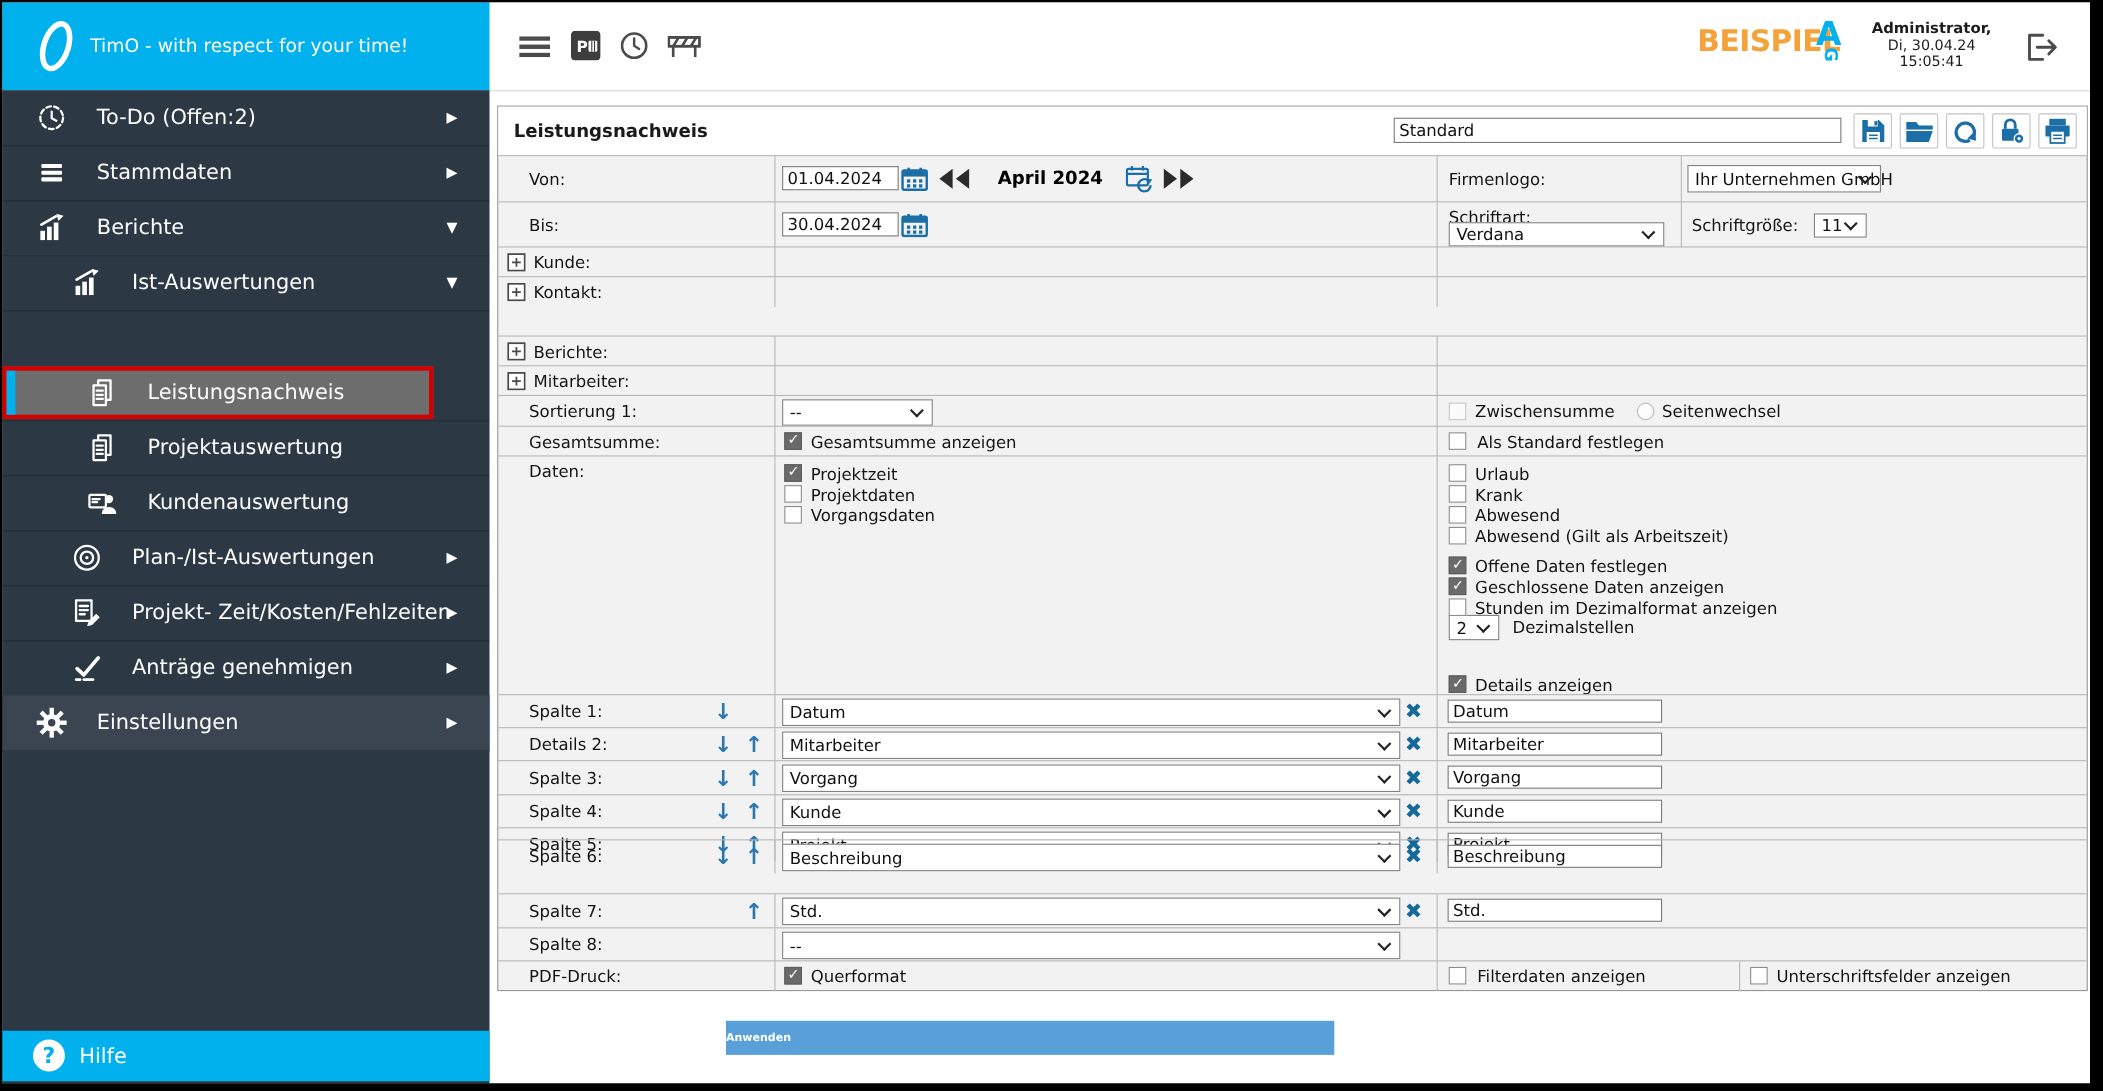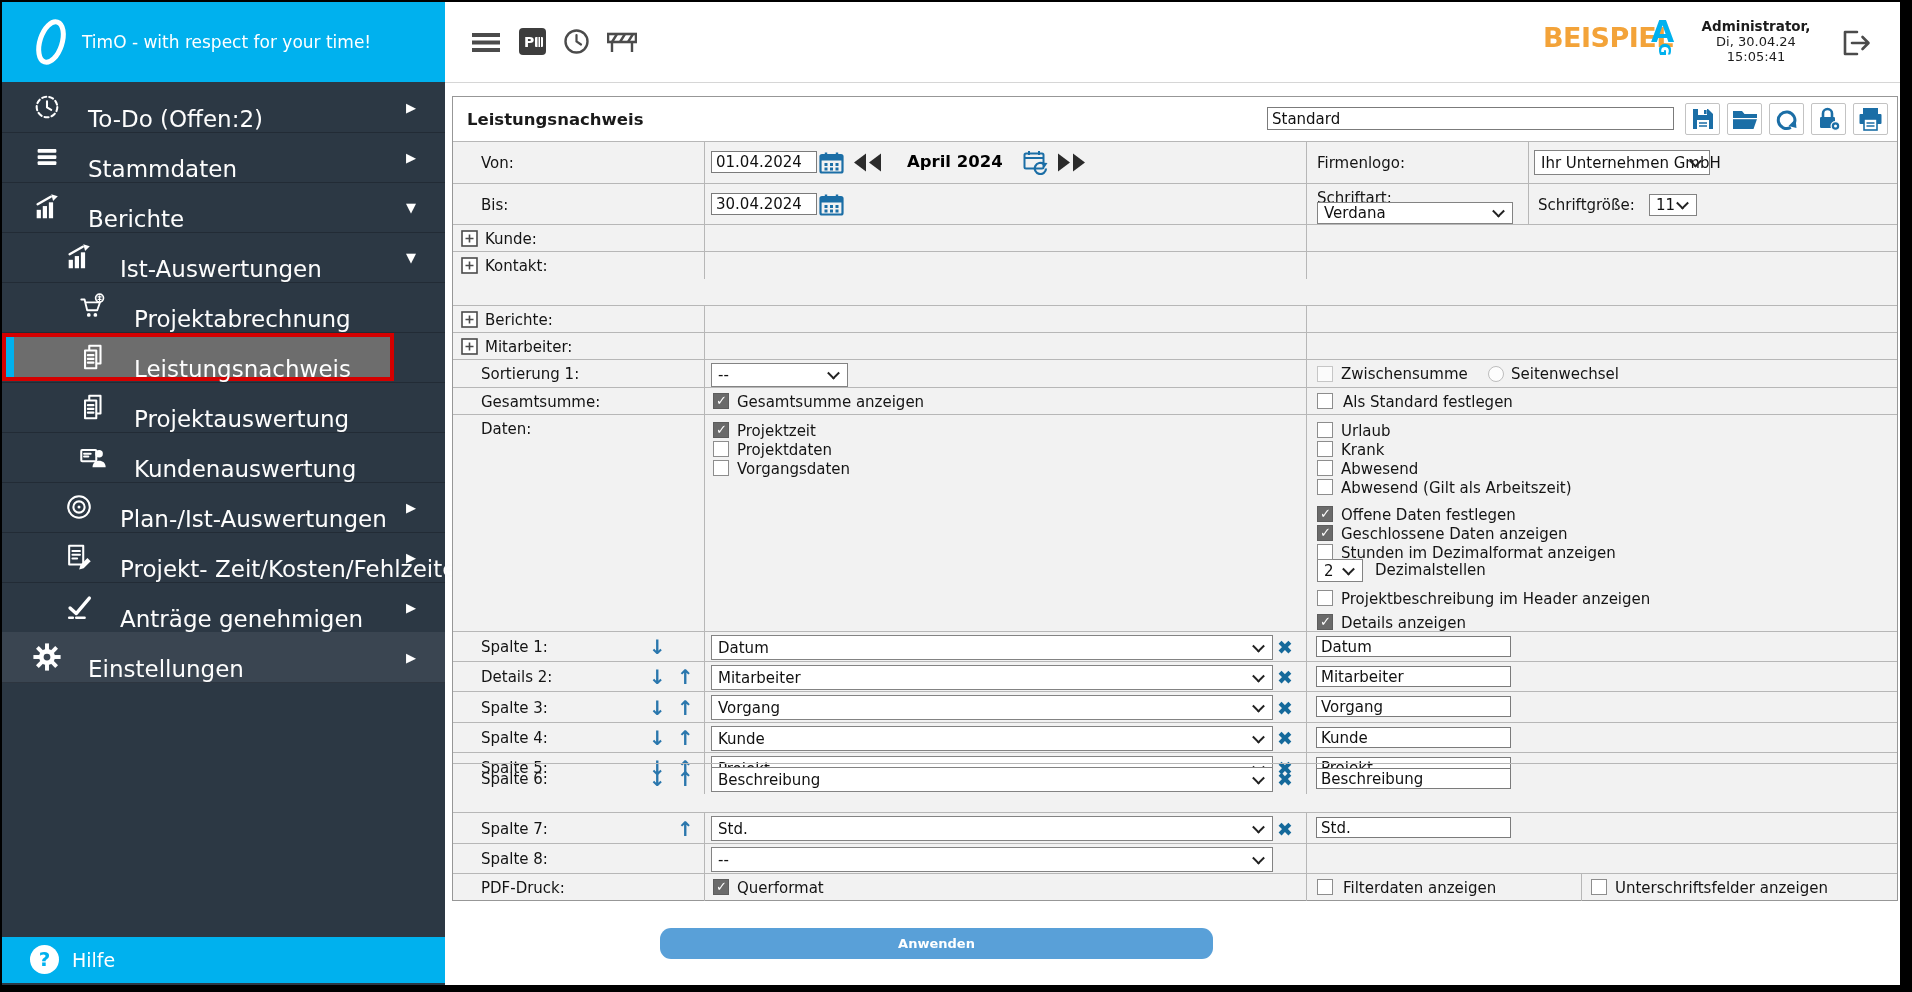--- a/index.html
+++ b/index.html
@@ -17,21 +17,21 @@
   #brand-main{font-size:27px;font-weight:bold;color:#f3a339;letter-spacing:-0.5px;}
   #brand-ag{position:absolute;left:108px;top:-8px;width:40px;height:48px;}
   #brand-a{position:absolute;left:0;top:0;font-size:30px;font-weight:bold;color:#00b1ee;}
   #brand-g{position:absolute;left:7px;top:26px;font-size:16px;font-weight:bold;color:#00b1ee;transform:rotate(90deg);}
   #userinfo{position:absolute;left:1688px;top:17px;width:132px;text-align:center;color:#1c1c1c;font-size:13px;line-height:15px;}
   #userinfo .uname{font-weight:bold;font-size:13.5px;}
   
   #sidebar{position:absolute;left:0;top:80px;width:443px;height:903px;background:#2c3844;}
   .s-item{position:absolute;left:0;width:443px;height:50px;border-bottom:1px solid rgba(0,0,0,0.22);cursor:pointer;}
   .s-item.light{background:#3a4551;}
-  .s-label{position:absolute;top:50%;transform:translateY(-50%);color:#fdfdfd;font-size:23px;white-space:nowrap;margin-top:12px;}
+  .s-label{position:absolute;top:50%;transform:translateY(-50%);color:#fdfdfd;font-size:19px;white-space:nowrap;}
   .s-icon{position:absolute;top:10px;width:30px;height:30px;}
   .s-icon svg{stroke:#fff;fill:none;stroke-width:2.2;stroke-linecap:round;stroke-linejoin:round;}
   .s-arrow{position:absolute;left:404px;top:50%;transform:translateY(-50%);color:#fff;font-size:13px;}
   .sel-box{position:absolute;left:0;top:1px;width:384px;height:40px;border:4px solid #d40000;background:#6d6d6d;}
   .sel-cyan{position:absolute;left:0;top:0;bottom:0;width:8px;background:#00b1ee;}
   #help-bar{position:absolute;left:0;top:855px;width:443px;height:46px;background:#00b1ee;cursor:pointer;}
   #help-q{position:absolute;left:28px;top:8px;width:29px;height:29px;border-radius:50%;background:#fff;color:#00b1ee;
     font-weight:bold;font-size:20px;text-align:center;line-height:29px;}
   #help-label{position:absolute;left:70px;top:50%;transform:translateY(-50%);color:#fff;font-size:19px;}
   
@@ -53,21 +53,21 @@
   .cb.dis{border-color:#c6c6c6;background:#fbfbfb;}
   .radio{position:absolute;width:16px;height:16px;border:1px solid #bdbdbd;border-radius:50%;background:#fdfdfd;cursor:pointer;box-sizing:border-box;}
   .cbl{position:absolute;top:50%;transform:translateY(-50%);font-size:15px;color:#141414;white-space:nowrap;}
   .arr{position:absolute;top:50%;transform:translateY(-52%);font-size:20px;font-weight:bold;color:#2a77ad;cursor:pointer;line-height:1;}
   .xbtn{position:absolute;top:50%;transform:translateY(-50%);font-size:19px;font-weight:bold;color:#14699b;cursor:pointer;line-height:1;}
   .ic-btn{position:absolute;background:none;border:none;padding:0;cursor:pointer;}
   .hdr-btn{position:absolute;top:6px;width:35px;height:32px;background:#fff;border:1px solid #c3c3c3;border-radius:2px;cursor:pointer;padding:0;}
   .hdr-btn svg{margin-top:2px;}
   .month{position:absolute;font-size:16.5px;font-weight:bold;color:#000;white-space:nowrap;}
   #apply{position:absolute;left:658px;top:926px;width:553px;height:31px;background:#59a0d8;color:#fff;
-    font-size:13px;font-weight:bold;text-align:center;line-height:31px;cursor:pointer;border-radius:11px;}
+    font-size:10px;font-weight:bold;line-height:31px;cursor:pointer;}
   .dline{position:absolute;height:19px;}
 </style>
 </head>
 <body>
 
 <div id="canvas">
   <div id="page">
 
     <div id="topbar">
       <div id="logo-block">
@@ -170,30 +170,20 @@
                 <rect x="5" y="19" width="4.5" height="9"></rect>
                 <rect x="11.5" y="15" width="4.5" height="13"></rect>
                 <rect x="18" y="11" width="4.5" height="17"></rect>
               </g>
               <path d="M6 13L20 5" stroke-width="2.6"></path>
               <path d="M20.5 2.5L27.5 4.5L22.5 9.5z" fill="#fff" stroke="none"></path>
             </svg></span>
           <span class="s-label" style="left: 118px;">Ist-Auswertungen</span>
           <span class="s-arrow">▼</span>
         </div>
-        <div class="s-item" style="top: 200px;">
-          <span class="s-icon" style="left: 76px;"><svg xmlns="http://www.w3.org/2000/svg" width="30" height="30" viewBox="0 0 32 32">
-              <path d="M3.5 8H7l2.8 11.5h10.7L23.5 11H8" stroke-width="2"></path>
-              <circle cx="11.5" cy="24.5" r="2" fill="#fff" stroke="none"></circle>
-              <circle cx="18.5" cy="24.5" r="2" fill="#fff" stroke="none"></circle>
-              <circle cx="23" cy="6.5" r="4.2" stroke-width="1.8"></circle>
-              <path d="M23 4v5M21.3 5.2h3.4M21.3 7.8h3.4" stroke-width="1.2"></path>
-            </svg></span>
-          <span class="s-label" style="left: 132px;">Projektabrechnung</span>
-        </div>
         <div class="s-item" style="top: 250px;">
           <div class="sel-box">
             <div class="sel-cyan"></div>
           </div>
           <span class="s-icon" style="left: 76px;"><svg xmlns="http://www.w3.org/2000/svg" width="30" height="30" viewBox="0 0 32 32">
               <rect x="12" y="4" width="12" height="19"></rect>
               <rect x="7.5" y="9" width="12" height="19" fill="#6d6d6d"></rect>
               <path d="M10.5 14h6M10.5 18h6M10.5 22h6"></path>
             </svg></span>
           <span class="s-label" style="left: 132px;">Leistungsnachweis</span>
@@ -462,24 +452,20 @@
             <span class="cbl" style="left: 24px; top: 10px;">Offene Daten festlegen</span>
           </div>
           <div class="dline" style="left: 864px; top: 109px; width: 430px;">
             <span class="cb checked" style="left: 0px; top: 1px;"></span>
             <span class="cbl" style="left: 24px; top: 10px;">Geschlossene Daten anzeigen</span>
           </div>
           <div class="dline" style="left: 864px; top: 128px; width: 430px;">
             <span class="cb" style="left: 0px; top: 1px;"></span>
             <span class="cbl" style="left: 24px; top: 10px;">Stunden im Dezimalformat anzeigen</span>
           </div>
-          <div class="dline" style="left: 864px; top: 174px; width: 430px;">
-            <span class="cb" style="left: 0px; top: 1px;"></span>
-            <span class="cbl" style="left: 24px; top: 10px;">Projektbeschreibung im Header anzeigen</span>
-          </div>
           <div class="dline" style="left: 864px; top: 198px; width: 430px;">
             <span class="cb checked" style="left: 0px; top: 1px;"></span>
             <span class="cbl" style="left: 24px; top: 10px;">Details anzeigen</span>
           </div>
         </div>
 
       <div class="row" style="top:776px;height:27px">
         <div class="vline" style="left:251px"></div>
           <div class="vline" style="left:853px"></div>
           <div class="vline" style="left:1128px"></div>

